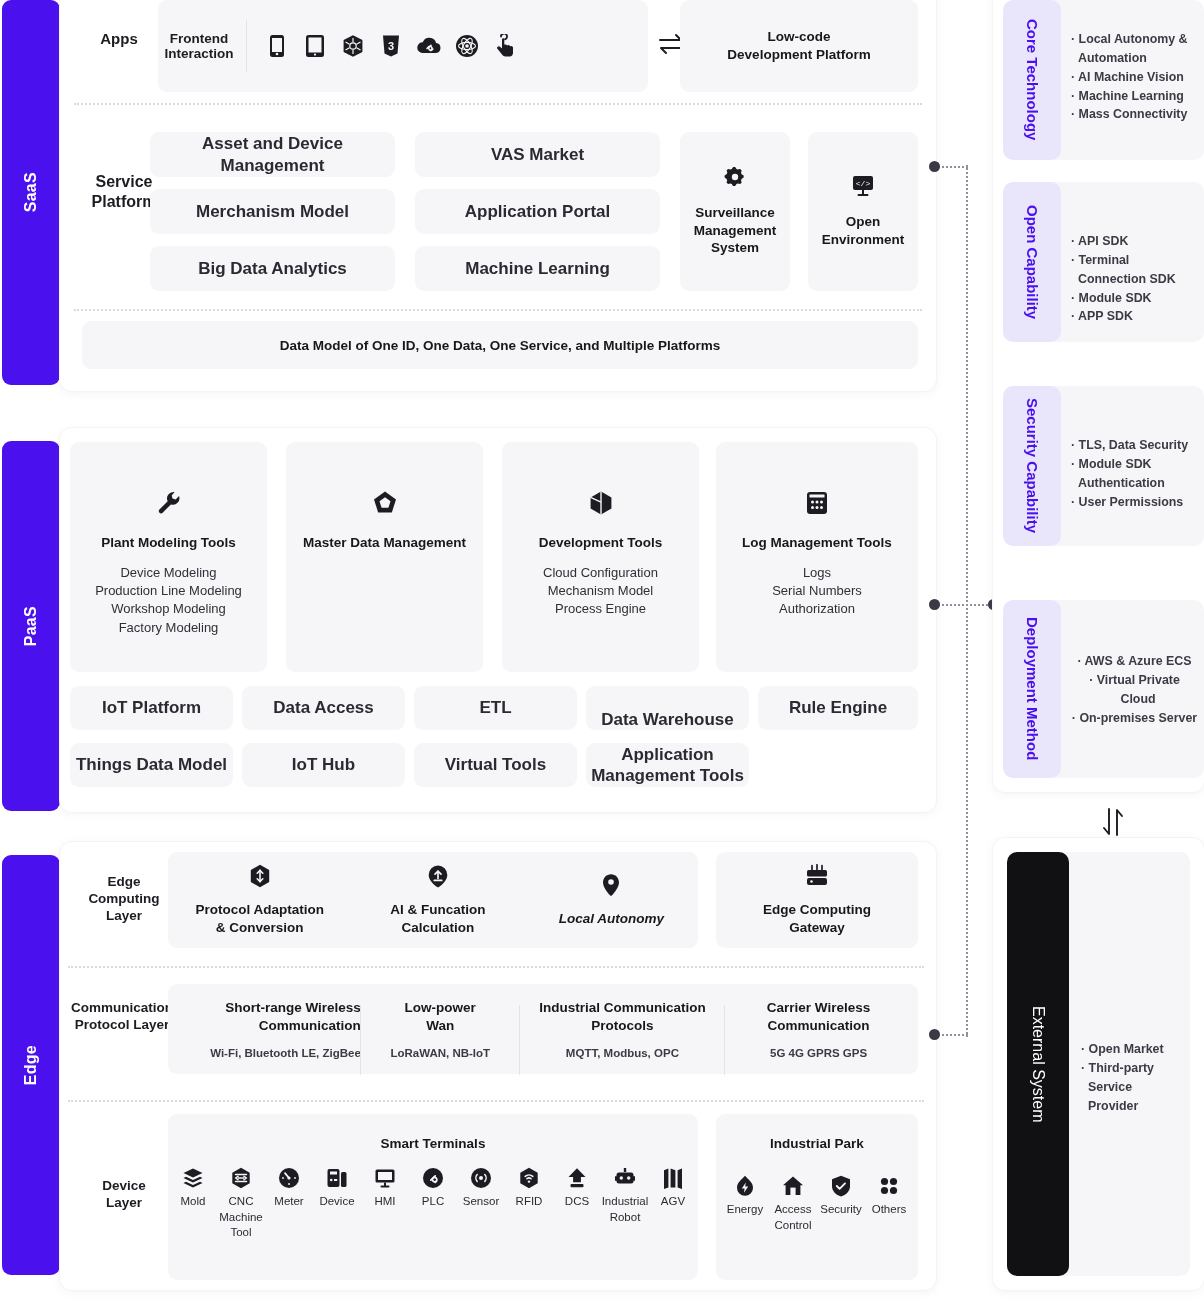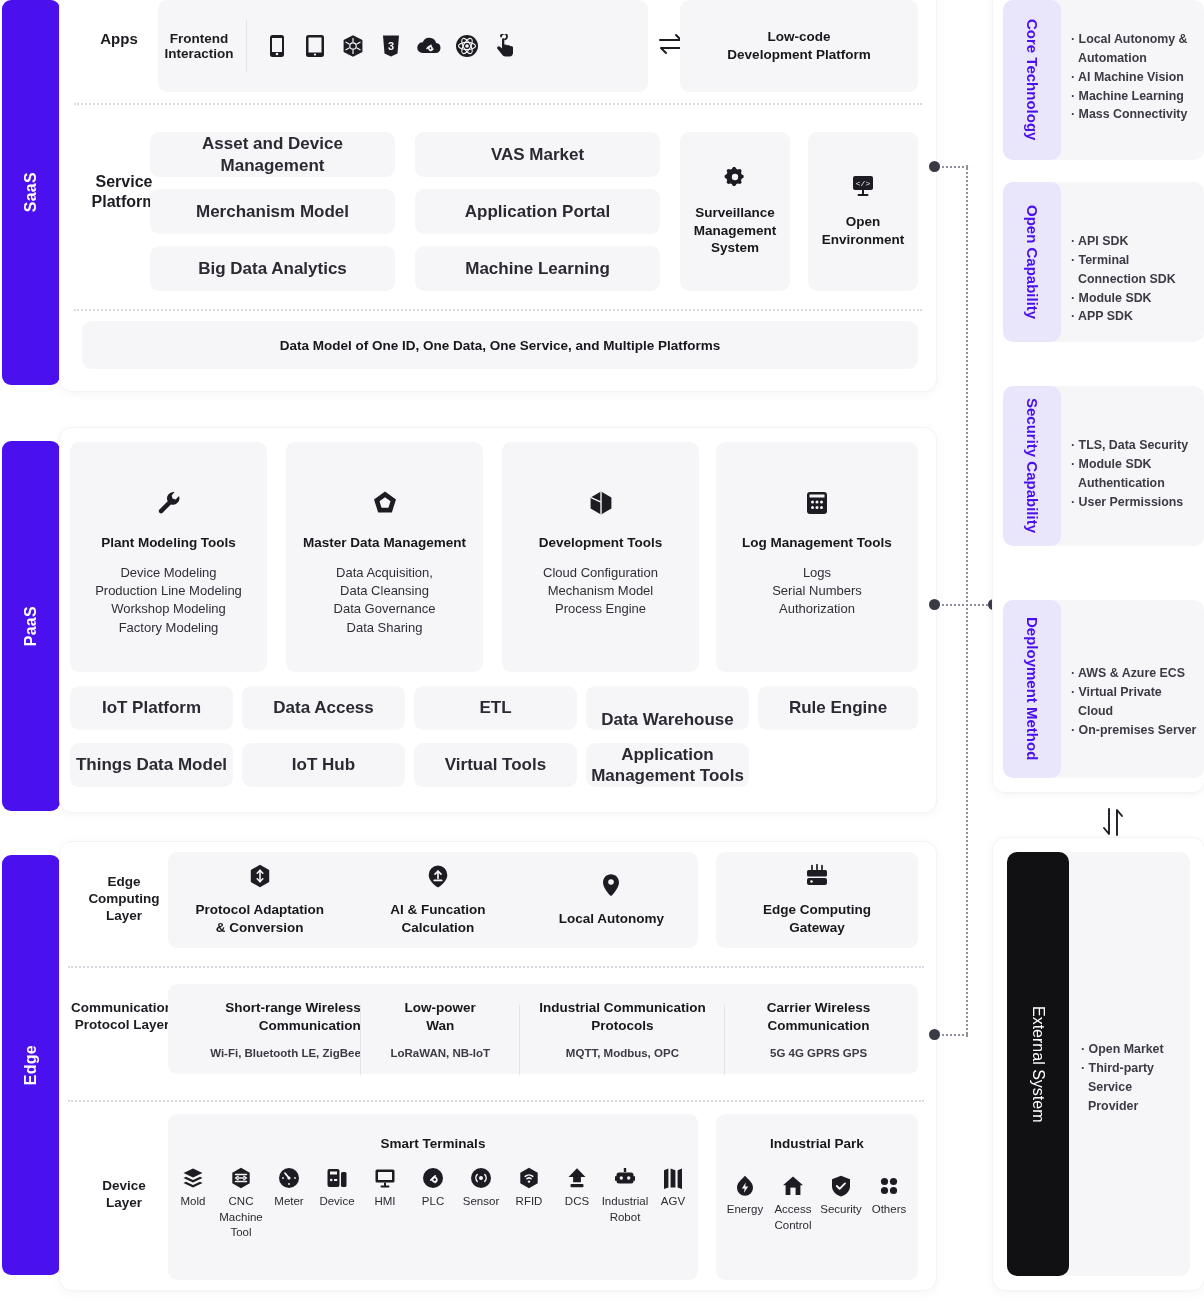--- a/index.html
+++ b/index.html
@@ -298,26 +298,20 @@
     </div>
 
     <div class="card" style="position:absolute; left:226px; top:14px; width:197px; height:230px; justify-content:flex-start; padding-top:48px;">
       <div>
         <svg width="26" height="26" viewBox="0 0 26 26">
             <path d="M13 1.5l11 8-4.2 13H6.2L2 9.5z" fill="#1c1c22"></path>
             <path d="M13 7.2l5.5 4-2.1 6.5H9.6L7.5 11.2z" fill="#f6f6f8"></path>
           </svg>
       </div>
       <div class="cardtitle" style="margin-top:14px;">Master Data Management</div>
-      <div class="cardbody">
-        <div>Data Acquisition,</div>
-        <div>Data Cleansing</div>
-        <div>Data Governance</div>
-        <div>Data Sharing</div>
-      </div>
     </div>
 
     <div class="card" style="position:absolute; left:442px; top:14px; width:197px; height:230px; justify-content:flex-start; padding-top:48px;">
       <div>
         <svg width="26" height="26" viewBox="0 0 26 26">
             <path d="M13 1.4l10.4 6v11.2L13 24.6 2.6 18.6V7.4z" fill="#1c1c22"></path>
             <path d="M13 1.4v23.2" stroke="#f6f6f8" stroke-width="1.4"></path>
             <path d="M13 12.2L2.6 7.4" stroke="#f6f6f8" stroke-width="1.4"></path>
           </svg>
       </div>
@@ -420,21 +414,21 @@
         <div class="cardtitle" style="margin-top:9px;">AI &amp; Funcation</div>
         <div class="cardtitle">Calculation</div>
       </div>
       <div style="display:flex; flex-direction:column; align-items:center; width:155px;">
         <div>
           <svg width="20" height="24" viewBox="0 0 20 24">
               <path d="M10 1.2c4.4 0 8 3.6 8 8 0 5.8-6.4 12.4-7.3 13.4a1 1 0 0 1-1.4 0C8.4 21.6 2 15 2 9.2c0-4.4 3.6-8 8-8z" fill="#1c1c22"></path>
               <circle cx="10" cy="9" r="2.8" fill="#f6f6f8"></circle>
             </svg>
         </div>
-        <div class="cardtitle" style="margin-top:9px;">Local Autonomy</div>
+        <div class="cardtitle" style="margin-top:9px;font-style:italic;">Local Autonomy</div>
       </div>
     </div>
 
     <div class="card" style="position:absolute; left:656px; top:10px; width:202px; height:96px;">
       <div>
         <svg width="26" height="24" viewBox="0 0 26 24">
             <g stroke="#1c1c22" stroke-width="1.7" stroke-linecap="round">
               <path d="M8 1.5v4M13 .8v4.7M18 1.5v4"></path>
             </g>
             <rect x="3" y="6" width="20" height="6.5" rx="1.6" fill="#1c1c22"></rect>
@@ -696,21 +690,21 @@
         <li>Module SDK Authentication</li>
         <li>User Permissions</li>
       </ul>
     </div>
 
     <div class="rpanel" style="left:0; top:614px; width:211px; height:178px;">
       <div class="rbody"></div>
       <div class="rtab">
         <span>Deployment Method</span>
       </div>
-      <ul style="top:64px;">
+      <ul style="top:52px;text-align:center;">
         <li>AWS &amp; Azure ECS</li>
         <li>Virtual Private Cloud</li>
         <li>On-premises Server</li>
       </ul>
     </div>
   </div>
 
   <div style="position:absolute; left:1098px; top:806px;">
     <svg width="30" height="32" viewBox="0 0 30 32">
         <g stroke="#1c1c22" stroke-width="1.9" fill="none" stroke-linecap="round" stroke-linejoin="round">

